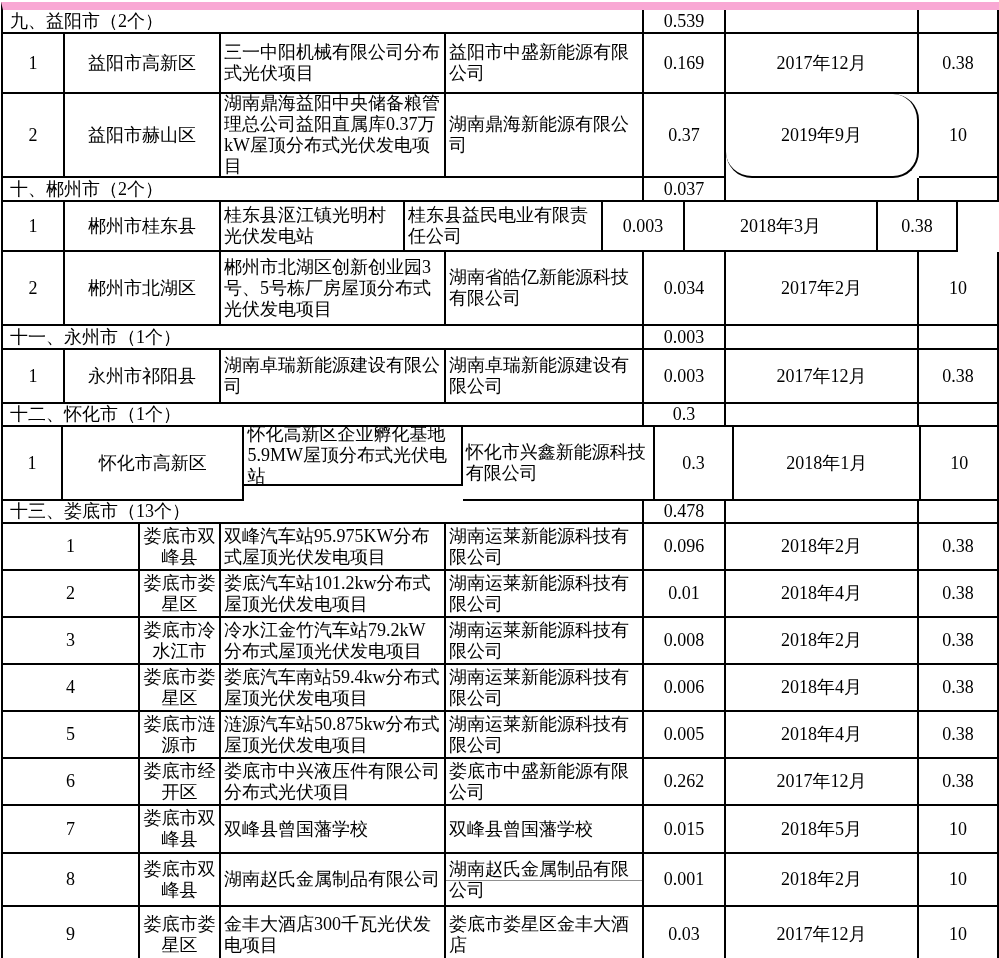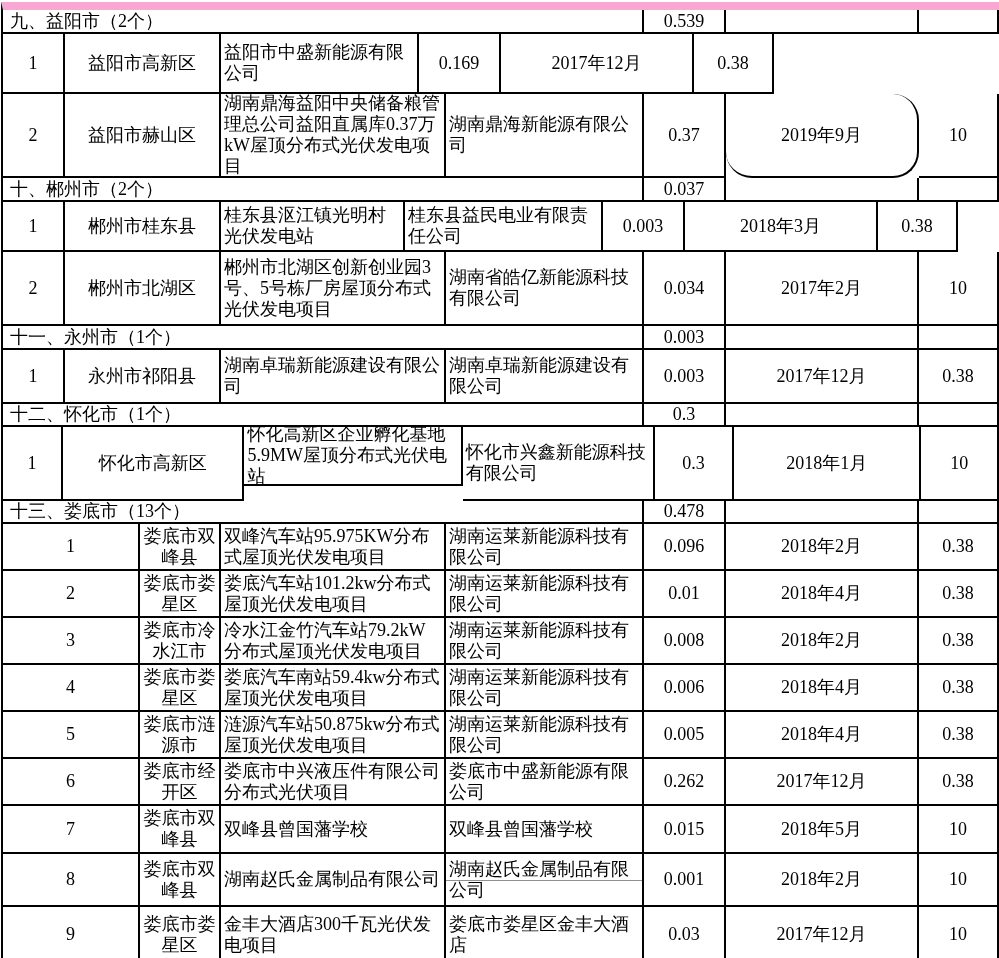--- a/index.html
+++ b/index.html
@@ -65,20 +65,21 @@
 <div class="tbl">
     <div class="row">
       <div class="c title-cell" style="width: 641px; height: 24px;">九、益阳市（2个）</div>
       <div class="c ctr" style="width: 82px; height: 24px;">0.539</div>
       <div class="c ctr" style="width: 193px; height: 24px;"></div>
       <div class="c ctr" style="width: 80px; height: 24px;"></div>
     </div>
     <div class="row">
       <div class="c ctr" style="width: 62px; height: 60px;">1</div>
       <div class="c ctr" style="width: 156px; height: 60px;">益阳市高新区</div>
+      <div class="c lft" style="width: 225px; height: 60px;">三一中阳机械有限公司分布式光伏项目</div>
       <div class="c lft" style="width: 198px; height: 60px;">益阳市中盛新能源有限公司</div>
       <div class="c ctr" style="width: 82px; height: 60px;">0.169</div>
       <div class="c ctr" style="width: 193px; height: 60px;">2017年12月</div>
       <div class="c ctr" style="width: 80px; height: 60px;">0.38</div>
     </div>
     <div class="row">
       <div class="c ctr" style="width: 62px; height: 84px;">2</div>
       <div class="c ctr" style="width: 156px; height: 84px;">益阳市赫山区</div>
       <div class="c lft" style="width: 225px; height: 84px;">湖南鼎海益阳中央储备粮管理总公司益阳直属库0.37万kW屋顶分布式光伏发电项目</div>
       <div class="c lft" style="width: 198px; height: 84px;">湖南鼎海新能源有限公司</div>

